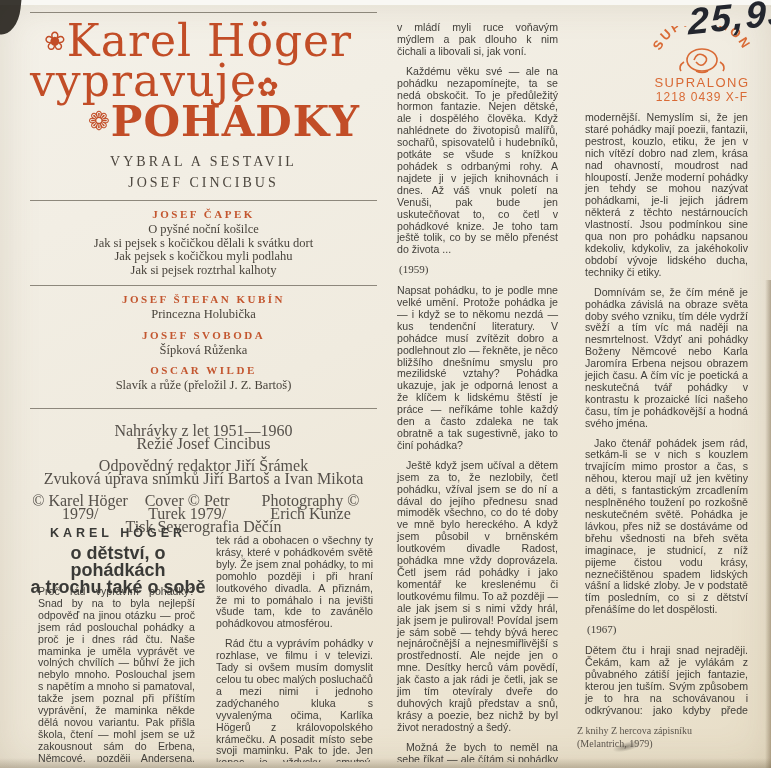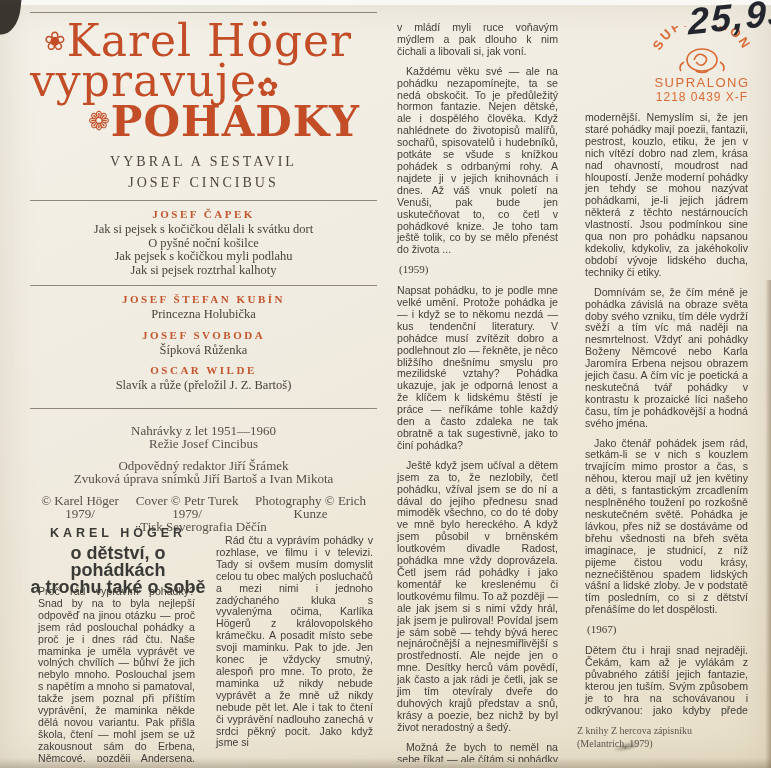--- a/index.html
+++ b/index.html
@@ -35,21 +35,21 @@
     font-size:14px;letter-spacing:3px;margin:8px 0 7px 0;line-height:1.5;}
 
   .tracks{font-family:"Liberation Serif",serif;text-align:center;}
   .tr-sec{padding:7px 0 8px 0;}
   .tr-author{color:#c3562f;font-weight:bold;font-size:11px;letter-spacing:2.5px;margin-bottom:3px;}
   .tr-work{color:#49443c;font-size:12.5px;line-height:13.5px;}
   .tr-sub{margin-bottom:7px;}
   .tr-sub:last-child{margin-bottom:7px;}
 
   .credits{font-family:"Liberation Serif",serif;text-align:center;color:#55504a;
-    font-size:13px;line-height:13px;margin-top:15px;}
+    font-size:16px;line-height:13px;margin-top:15px;}
   .cr-gap{height:9px;}
   .cr-row{display:flex;justify-content:flex-end;padding:0 2px;}
 
   
   .essay-head{position:absolute;left:30px;top:526px;width:176px;text-align:center;color:#3a3a37;}
   .eh1{font-size:12.5px;letter-spacing:4px;font-weight:600;margin-bottom:5px;}
   .eh2{font-size:18px;font-weight:bold;line-height:17px;}
 
   .col{position:absolute;text-align:justify;font-size:10.6px;line-height:11.9px;
     color:#403e39;overflow:hidden;}
@@ -123,22 +123,22 @@
     <div class="subtitle">
       <div>VYBRAL A SESTAVIL</div>
       <div>JOSEF CINCIBUS</div>
     </div>
 
     <div class="rule"></div>
 
     <div class="tracks">
       <div class="tr-sec">
         <div class="tr-author">JOSEF ČAPEK</div>
+        <div class="tr-work">O pyšné noční košilce</div>
         <div class="tr-work">Jak si pejsek s kočičkou dělali k svátku dort</div>
-        <div class="tr-work">O pyšné noční košilce</div>
         <div class="tr-work">Jak pejsek s kočičkou myli podlahu</div>
         <div class="tr-work">Jak si pejsek roztrhal kalhoty</div>
       </div>
       <div class="rule"></div>
       <div class="tr-sec">
         <div class="tr-sub">
           <div class="tr-author">JOSEF ŠTEFAN KUBÍN</div>
           <div class="tr-work">Princezna Holubička</div>
         </div>
         <div class="tr-sub">
@@ -173,20 +173,21 @@
     <div class="eh1">KAREL HÖGER</div>
     <div class="eh2">o dětství, o pohádkách</div>
     <div class="eh2">a trochu také o sobě</div>
   </div>
 
   <div class="col col1">
     <p class="p flush">Proč rád vyprávím pohádky? Snad by na to byla nejlepší odpověď na jinou otázku — proč jsem rád poslouchal pohádky a proč je i dnes rád čtu. Naše maminka je uměla vyprávět ve volných chvílích — bůhví že jich nebylo mnoho. Poslouchal jsem s napětím a mnoho si pamatoval, takže jsem poznal při příštím vyprávění, že maminka někde dělá novou variantu. Pak přišla škola, čtení — mohl jsem se už zakousnout sám do Erbena, Němcové, později Andersena. Četl jsem pohádky dlouho. A neviděl jsem v tom útěk do cizího neskutečného světa. Naopak, vracel jsem se z něho zase nazpá-</p>
   </div>
 
   <div class="col col2">
+    <p class="p flush">tek rád a obohacen o všechny ty krásy, které v pohádkovém světě byly. Že jsem znal pohádky, to mi pomohlo později i při hraní loutkového divadla. A přiznám, že mi to pomáhalo i na jevišti všude tam, kde to zavánělo pohádkovou atmosférou.</p>
     <p class="p">Rád čtu a vyprávím pohádky v rozhlase, ve filmu i v televizi. Tady si ovšem musím domyslit celou tu obec malých posluchačů a mezi nimi i jednoho zadýchaného kluka s vyvalenýma očima, Karlíka Högerů z královopolského krámečku. A posadit místo sebe svoji maminku. Pak to jde. Jen konec je vždycky smutný, alespoň pro mne. To proto, že maminka už nikdy nebude vyprávět a že mně už nikdy nebude pět let. Ale i tak to čtení či vyprávění nadlouho zanechá v srdci pěkný pocit. Jako když jsme si</p>
   </div>
 
   <div class="col col3">
     <p class="p flush">v mládí myli ruce voňavým mýdlem a pak dlouho k nim čichali a libovali si, jak voní.</p>
     <p class="p">Každému věku své — ale na pohádku nezapomínejte, ta se nedá obskočit. To je předůležitý hormon fantazie. Nejen dětské, ale i dospělého člověka. Když nahlédnete do životopisů malířů, sochařů, spisovatelů i hudebníků, potkáte se všude s knížkou pohádek s odrbanými rohy. A najdete ji v jejich knihovnách i dnes. Až váš vnuk poletí na Venuši, pak bude jen uskutečňovat to, co četl v pohádkové knize. Je toho tam ještě tolik, co by se mělo přenést do života ...</p>
     <p class="date">(1959)</p>
     <p class="p flush">Napsat pohádku, to je podle mne velké umění. Protože pohádka je — i když se to někomu nezdá — kus tendenční literatury. V pohádce musí zvítězit dobro a podlehnout zlo — řekněte, je něco bližšího dnešnímu smyslu pro mezilidské vztahy? Pohádka ukazuje, jak je odporná lenost a že klíčem k lidskému štěstí je práce — neříkáme tohle každý den a často zdaleka ne tak obratně a tak sugestivně, jako to činí pohádka?</p>
     <p class="p">Ještě když jsem učíval a dětem jsem za to, že nezlobily, četl pohádku, vžíval jsem se do ní a dával do jejího přednesu snad mimoděk všechno, co do té doby ve mně bylo hereckého. A když jsem působil v brněnském loutkovém divadle Radost, pohádka mne vždy doprovázela. Četl jsem rád pohádky i jako komentář ke kreslenému či loutkovému filmu. To až později — ale jak jsem si s nimi vždy hrál, jak jsem je puliroval! Povídal jsem je sám sobě — tehdy bývá herec nejnáročnější a nejnesmiřlivější s prostředností. Ale nejde jen o mne. Desítky herců vám povědí, jak často a jak rádi je četli, jak se jim tím otevíraly dveře do duhových krajů představ a snů, krásy a poezie, bez nichž by byl život neradostný a šedý.</p>
     <p class="p">Možná že bych to neměl na sebe říkat — ale čítám si pohádky sám pro sebe. Pro návrat do dětských let, pro tu neobyčejnou namáhavou snahu shodit ze srdce a z duše břímě mnoha desetiletí, pro toužení vidět věci, lidi, celý svět nezkalenýma a nepodplatitelnýma dětskýma očima.</p>

